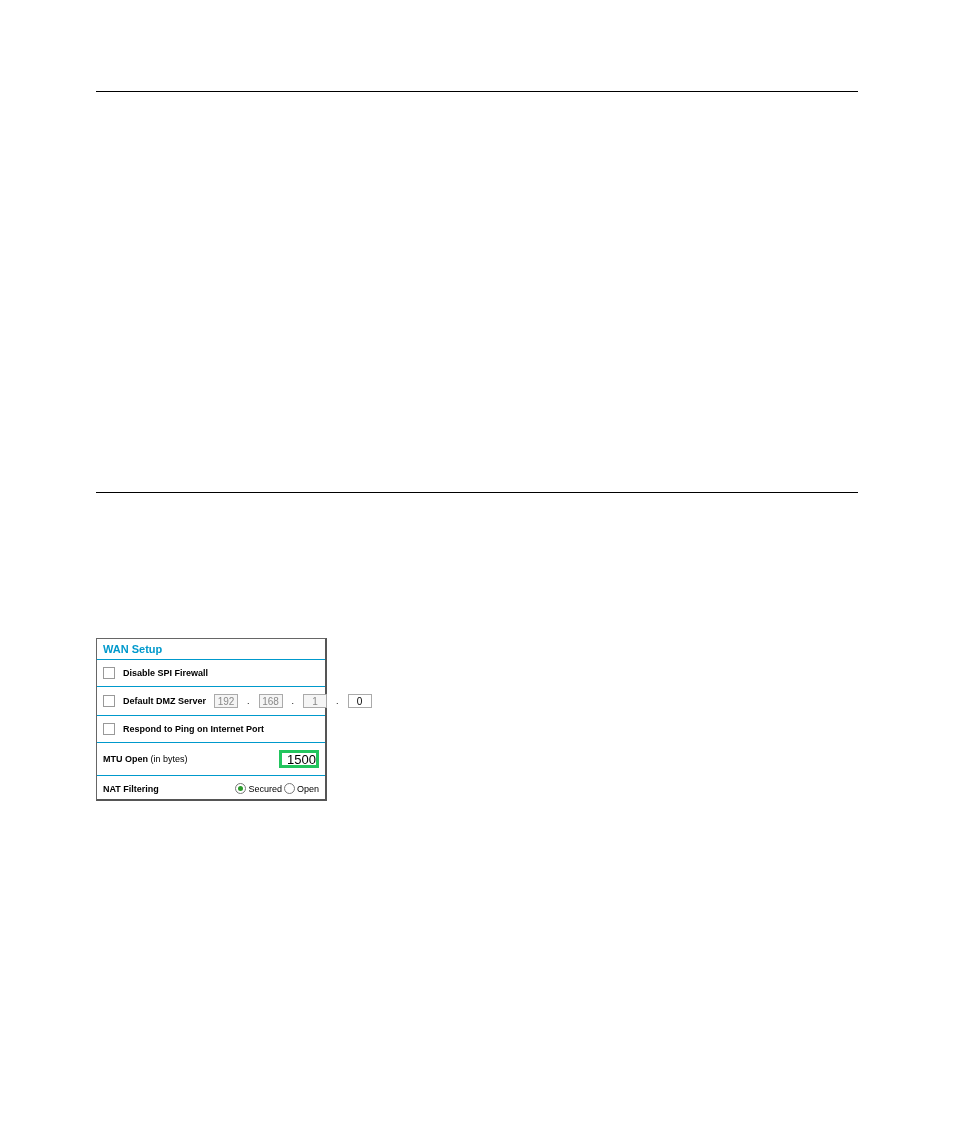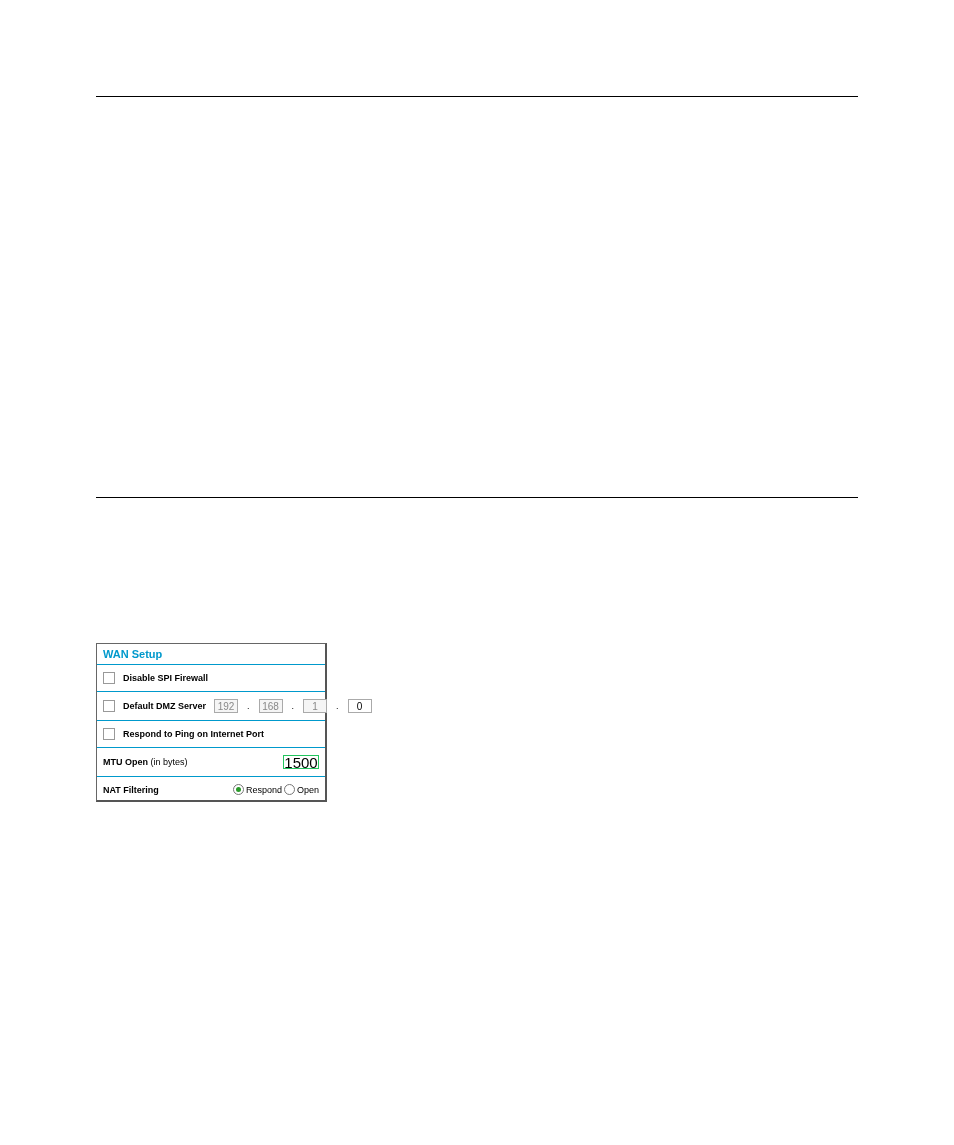--- a/index.html
+++ b/index.html
@@ -7,21 +7,22 @@
     padding: 0;
     background: #fff;
     font-family: Arial, Helvetica, sans-serif;
     color: #000;
   }
   .page {
     width: 954px;
     height: 945px;
     position: relative;
     box-sizing: border-box;
-    padding: 96px 96px 50px 96px;
+    padding: 70px 96px 50px 96px;
+    margin-top: 21px;
   }
   .hr-top {
     border: none;
     border-top: 1px solid #000;
     margin: 0;
   }
   .hr-mid {
     border: none;
     border-top: 1px solid #000;
     margin: 0;
@@ -82,23 +83,23 @@
   .dot {
     font-size: 9px;
     color: #000;
     padding: 0 1px;
   }
   .bold { font-weight: bold; }
   .mtu-row { justify-content: space-between; }
   .mtu-input {
     width: 34px;
     height: 12px;
-    border: 1px solid #22c55e;
-    font-size: 15px;
-    text-align: center;
+    border: 3px solid #22c55e;
+    font-size: 13px;
+    text-align: right;
     padding: 0;
   }
   .nat-row { justify-content: space-between; }
   .radios {
     display: flex;
     align-items: center;
     gap: 2px;
     font-size: 9px;
   }
   .radio {
@@ -189,21 +190,21 @@
         <span>(in bytes)</span>
       </span>
       <input class="mtu-input" value="1500" style="">
     </div>
     <div class="sep"></div>
 
     <div class="row nat-row">
       <span class="bold">NAT Filtering</span>
       <span class="radios">
         <span class="radio sel"></span>
-        <span>Respond</span>
+        <span>Secured</span>
         <span class="radio"></span>
         <span>Open</span>
       </span>
     </div>
 
   </div>
 
 </div>
 
 </body></html>

